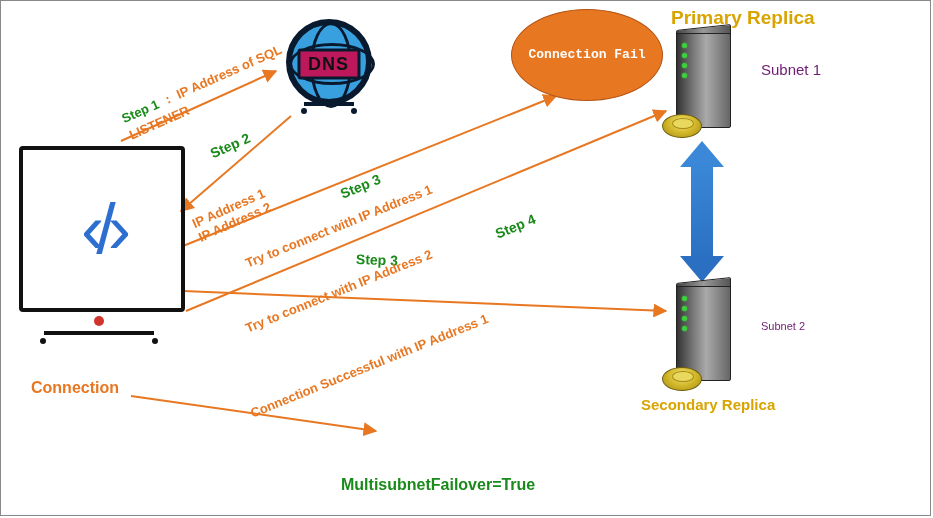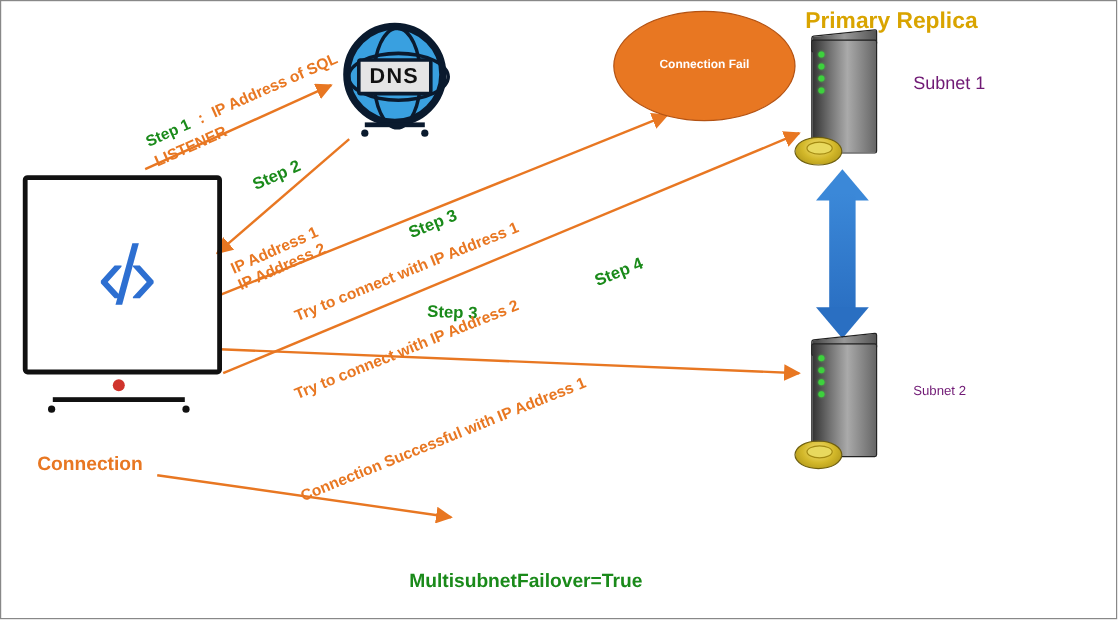--- a/index.html
+++ b/index.html
@@ -111,21 +111,21 @@
     width: 36px; height: 80px;
   }
   .dns .globe::after {
     left: -3px; top: 18px;
     width: 80px; height: 36px;
   }
   .dns .tag {
     position: absolute;
     left: 50%; top: 50%;
     transform: translate(-50%, -50%);
-    background: #e5e5e5;
+    background: #be185d;
     color: #111;
     font-weight: 900;
     font-size: 18px;
     padding: 2px 8px;
     border-radius: 3px;
     border: 3px solid #0a1a2e;
     letter-spacing: 1px;
   }
   .dns .foot {
     position: absolute;
@@ -277,21 +277,21 @@
   </div>
   <div class="label orange" style="left:30px; top:378px; font-size:16px;">Connection</div>
 
   <div class="dns">
     <div class="globe"></div>
     <div class="tag">DNS</div>
     <div class="foot"></div>
   </div>
 
   <div class="fail">
-    <span class="white" style="font-size:10px;">Connection
+    <span class="white" style="font-size:13px;font-family:Liberation Mono, monospace;">Connection
 Fail</span>
   </div>
 
   <div class="label gold" style="left:670px; top:6px; font-size:19px;">Primary Replica</div>
 
   <div class="server" style="left:675px; top:32px;">
     <div class="topedge"></div>
     <div class="body"></div>
     <div class="light" style="left:6px; top:10px;"></div>
     <div class="light" style="left:6px; top:20px;"></div>
@@ -308,20 +308,21 @@
   <div class="server" style="left:675px; top:285px;">
     <div class="topedge"></div>
     <div class="body"></div>
     <div class="light" style="left:6px; top:10px;"></div>
     <div class="light" style="left:6px; top:20px;"></div>
     <div class="light" style="left:6px; top:30px;"></div>
     <div class="light" style="left:6px; top:40px;"></div>
     <div class="disc"></div>
   </div>
   <div class="label black" style="left:760px; top:319px; font-size:11px;">Subnet 2</div>
+  <div class="label gold" style="left:640px; top:395px; font-size:15px;">Secondary Replica</div>
 
   <div class="rotlabel" style="left:125px; top:108px; transform:rotate(-24deg);">
     <span class="label green" style="position:static;">Step 1</span>
     <span class="label orange" style="position:static; margin-left:4px;">: </span>
     <span class="label orange" style="position:static;">IP Address of SQL
 LISTENER</span>
   </div>
 
   <div class="rotlabel label green" style="left:210px; top:145px; transform:rotate(-24deg); font-size:14px;">Step 2</div>
   <div class="rotlabel label orange" style="left:195px; top:215px; transform:rotate(-24deg);">IP Address 1

